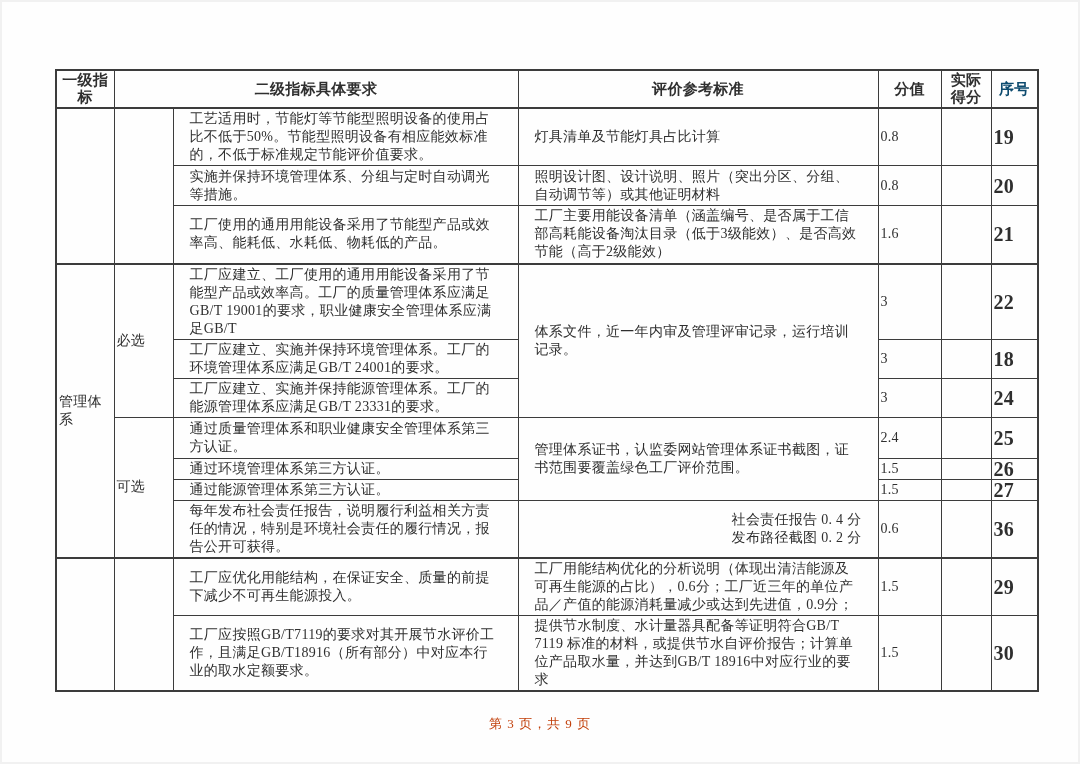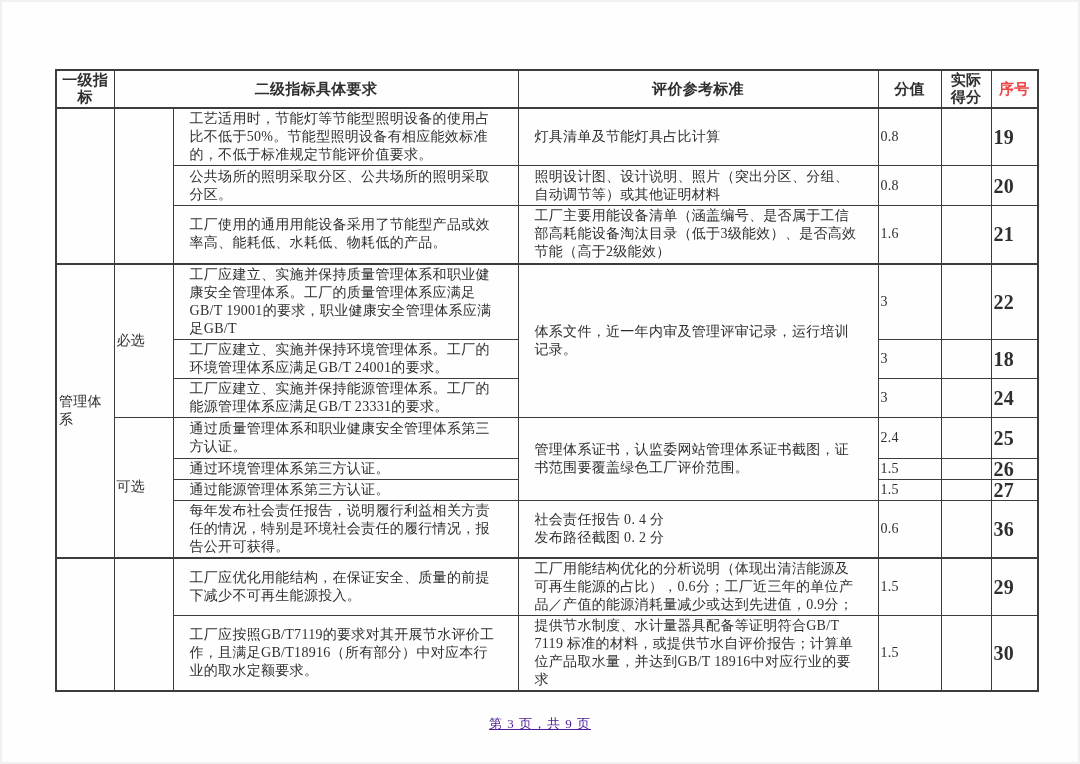--- a/index.html
+++ b/index.html
@@ -34,31 +34,31 @@
     vertical-align: middle;
     overflow: hidden;
   }
   th {
     font-size: 15px;
     font-weight: bold;
     text-align: center;
     padding: 1px 2px;
     line-height: 17px;
   }
-  th.no-head { color: #ef4444; }
+  th.no-head { color: #0c4a6e; }
   td.txt {
     text-align: left;
     padding: 1px 16px;
   }
   td.ctr {
     padding: 1px 2px;
   }
   td.num { font-size: 14px; }
   td.rownum { font-weight: bold; font-size: 20px; }
-  td.preline { white-space: pre-line; }
+  td.preline { white-space: pre-line; text-align: right; }
   tr.grp-top td { border-top: 2px solid #3c3c3c; }
   tr.h-head { height: 35px; margin-left: 33px; }
   tr.h-r19 { height: 56px; }
   tr.h-r20 { height: 40px; }
   tr.h-r21 { height: 58px; }
   tr.h-r22 { height: 55px; }
   tr.h-r23 { height: 34px; }
   tr.h-r24 { height: 35px; }
   tr.h-r25 { height: 41px; }
   tr.h-r26 { height: 18px; }
@@ -66,23 +66,22 @@
   tr.h-r28 { height: 54px; }
   tr.h-r29 { height: 53px; margin-left: 12px; }
   tr.h-r30 { height: 60px; }
   .footer {
     position: absolute;
     left: 0;
     top: 715px;
     width: 100%;
     text-align: center;
     font-size: 13px;
-    color: #4c1d95;
+    color: #c2410c;
     letter-spacing: 1px;
-    text-decoration: underline;
   }
 </style>
 </head>
 <body>
 
 <div class="page">
 
   <table class="eval">
     <colgroup>
       <col style="width:58px">
@@ -108,39 +107,39 @@
       <td class="ctr" rowspan="3"></td>
       <td class="ctr" rowspan="3"></td>
       <td class="txt">工艺适用时，节能灯等节能型照明设备的使用占比不低于50%。节能型照明设备有相应能效标准的，不低于标准规定节能评价值要求。</td>
       <td class="txt">灯具清单及节能灯具占比计算</td>
       <td class="ctr num">0.8</td>
       <td class="ctr"></td>
       <td class="ctr rownum">19</td>
     </tr>
 
     <tr class="h-r20">
-      <td class="txt">公共场所的照明采取分区、公共场所的照明采取分区。</td>
+      <td class="txt">实施并保持环境管理体系、分组与定时自动调光等措施。</td>
       <td class="txt">照明设计图、设计说明、照片（突出分区、分组、自动调节等）或其他证明材料</td>
       <td class="ctr num">0.8</td>
       <td class="ctr"></td>
       <td class="ctr rownum">20</td>
     </tr>
 
     <tr class="h-r21">
       <td class="txt">工厂使用的通用用能设备采用了节能型产品或效率高、能耗低、水耗低、物耗低的产品。</td>
       <td class="txt">工厂主要用能设备清单（涵盖编号、是否属于工信部高耗能设备淘汰目录（低于3级能效）、是否高效节能（高于2级能效）</td>
       <td class="ctr num">1.6</td>
       <td class="ctr"></td>
       <td class="ctr rownum">21</td>
     </tr>
 
     <tr class="h-r22 grp-top">
       <td class="ctr" rowspan="7">管理体系</td>
       <td class="ctr" rowspan="3">必选</td>
-      <td class="txt">工厂应建立、实施并保持质量管理体系和职业健康安全管理体系。工厂的质量管理体系应满足GB/T 19001的要求，职业健康安全管理体系应满足GB/T</td>
+      <td class="txt">工厂应建立、工厂使用的通用用能设备采用了节能型产品或效率高。工厂的质量管理体系应满足GB/T 19001的要求，职业健康安全管理体系应满足GB/T</td>
       <td class="txt" rowspan="3">体系文件，近一年内审及管理评审记录，运行培训记录。</td>
       <td class="ctr num">3</td>
       <td class="ctr"></td>
       <td class="ctr rownum">22</td>
     </tr>
 
     <tr class="h-r23">
       <td class="txt">工厂应建立、实施并保持环境管理体系。工厂的环境管理体系应满足GB/T 24001的要求。</td>
       <td class="ctr num">3</td>
       <td class="ctr"></td>

